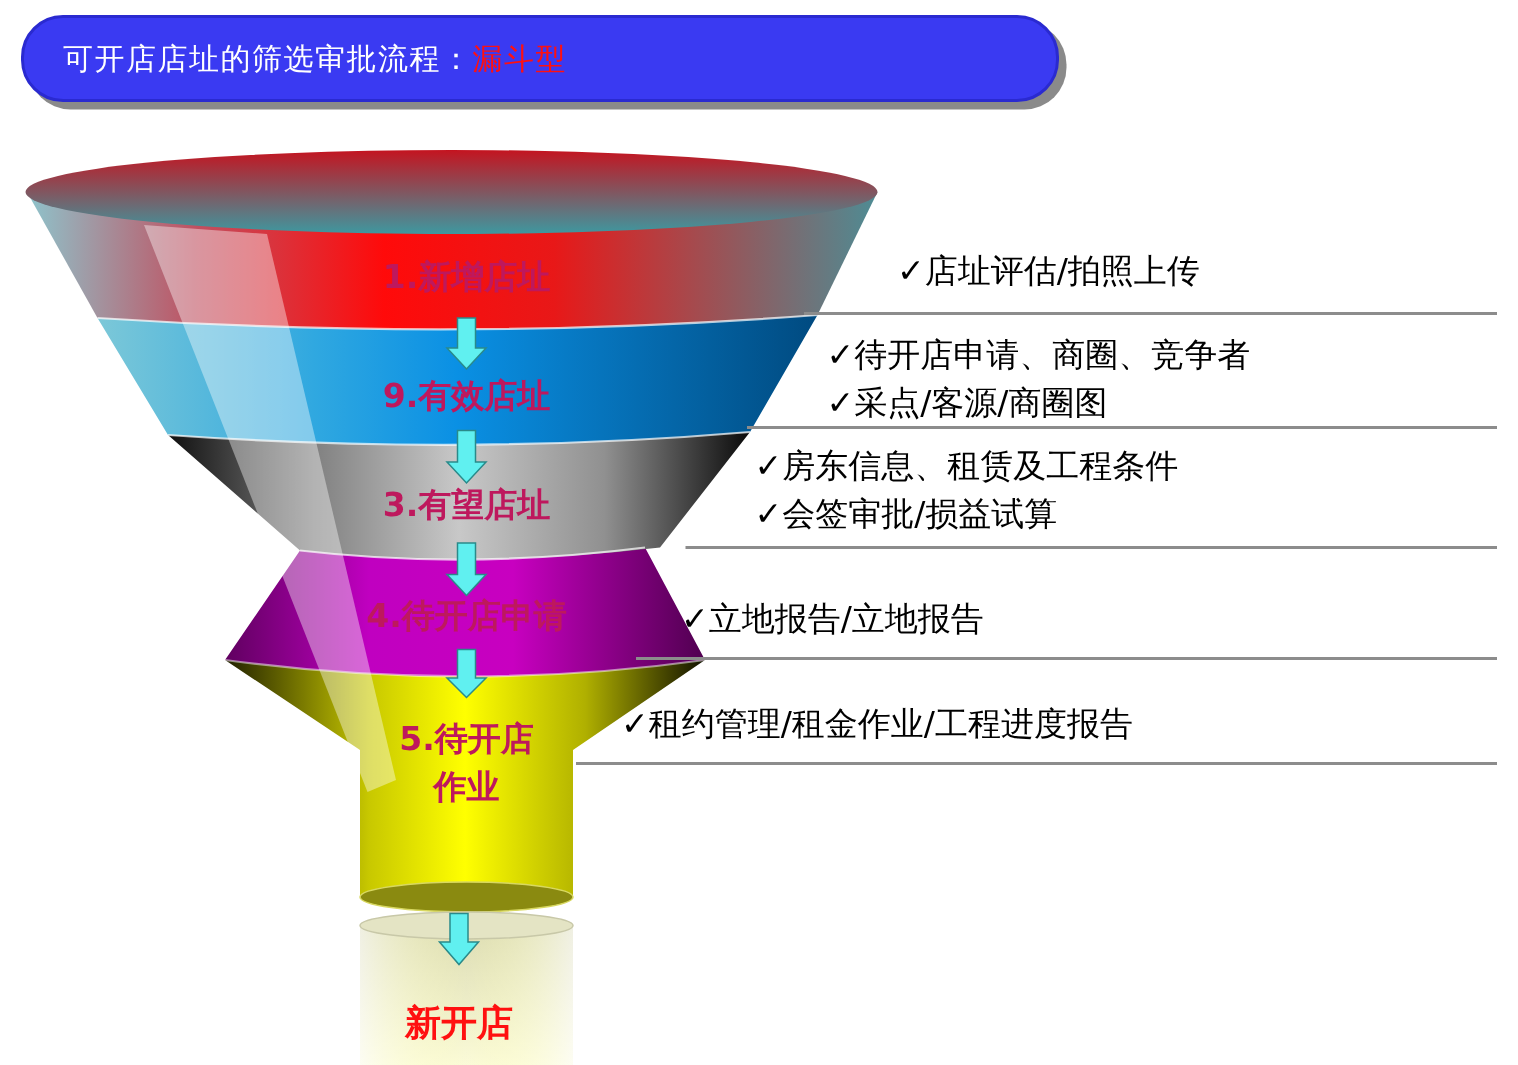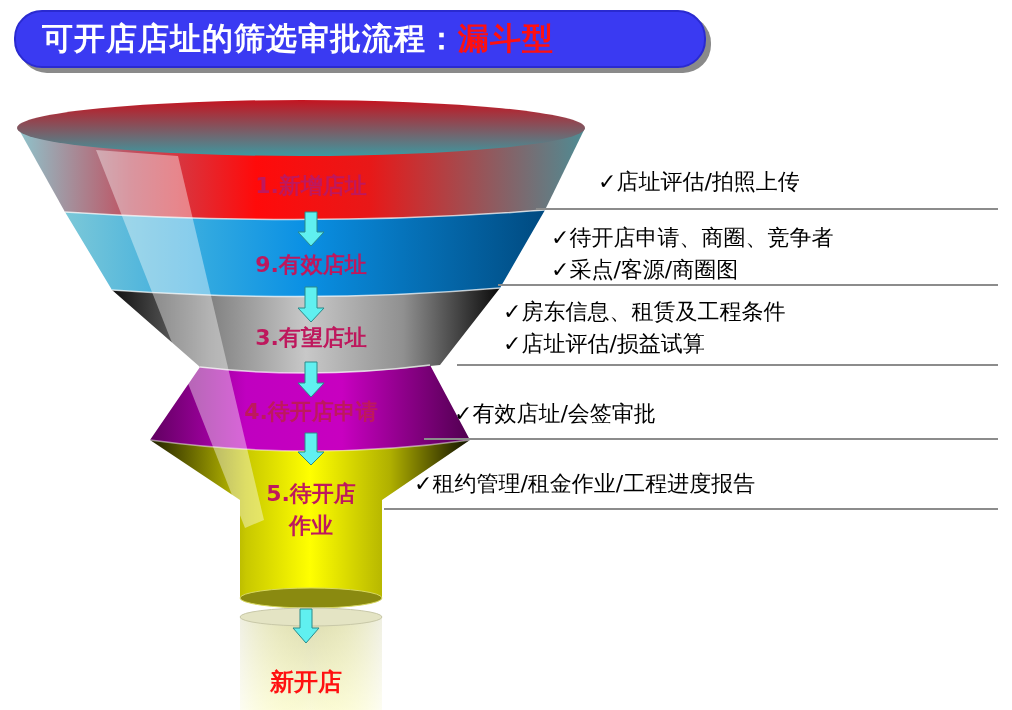--- a/index.html
+++ b/index.html
@@ -1,21 +1,21 @@
 <!DOCTYPE html>
 <html><head>
 <meta charset="utf-8">
 <style>
   html, body { margin:0; padding:0; }
   body { width:1012px; height:710px; background:#ffffff; position:relative; overflow:hidden;
          font-family:"DejaVu Sans", "Liberation Sans", sans-serif; }
   .title-bar { position:absolute; left:14px; top:10px; width:688px; height:54px;
     background:#3a3af2; border:2px solid #2a2ad0; border-radius:28px;
     box-shadow:5px 5px 0 #8a8a8a; display:flex; align-items:center; }
-  .title-text { color:#ffffff; font-weight:bold; font-size:31px; margin-left:26px; letter-spacing:1px; white-space:nowrap; }
+  .title-text { color:#ffffff; font-weight:normal; font-size:20px; margin-left:26px; letter-spacing:1px; white-space:nowrap; }
   .title-accent { color:#ff1010; }
   svg.funnel { position:absolute; left:0; top:0; }
   .stage-label { position:absolute; color:#be185d; font-weight:bold; font-size:22px; text-align:center; white-space:nowrap; line-height:30px; }
   .final-label { position:absolute; color:#ff1010; font-weight:bold; font-size:24px; text-align:center; white-space:nowrap; }
   .note { position:absolute; color:#000; font-size:22px; line-height:32px; white-space:nowrap; }
   .rule { position:absolute; height:2px; background:#8c8c8c; }
 </style>
 </head>
 <body>
 
@@ -119,20 +119,20 @@
 <div class="final-label" style="left:206px; top:666px; width:200px;">新开店</div>
 
 <div class="note" style="left:598px; top:166px;">✓店址评估/拍照上传</div>
 <div class="rule" style="left:536px; top:208px; width:462px;"></div>
 
 <div class="note" style="left:551px; top:222px;">✓待开店申请、商圈、竞争者</div>
 <div class="note" style="left:551px; top:254px;">✓采点/客源/商圈图</div>
 <div class="rule" style="left:498px; top:284px; width:500px;"></div>
 
 <div class="note" style="left:503px; top:296px;">✓房东信息、租赁及工程条件</div>
-<div class="note" style="left:503px; top:328px;">✓店址评估/损益试算</div>
+<div class="note" style="left:503px; top:328px;">✓会签审批/损益试算</div>
 <div class="rule" style="left:457px; top:364px; width:541px;"></div>
 
-<div class="note" style="left:454px; top:398px;">✓有效店址/会签审批</div>
+<div class="note" style="left:454px; top:398px;">✓立地报告/立地报告</div>
 <div class="rule" style="left:424px; top:438px; width:574px;"></div>
 
 <div class="note" style="left:414px; top:468px;">✓租约管理/租金作业/工程进度报告</div>
 <div class="rule" style="left:384px; top:508px; width:614px;"></div>
 
 </body></html>

